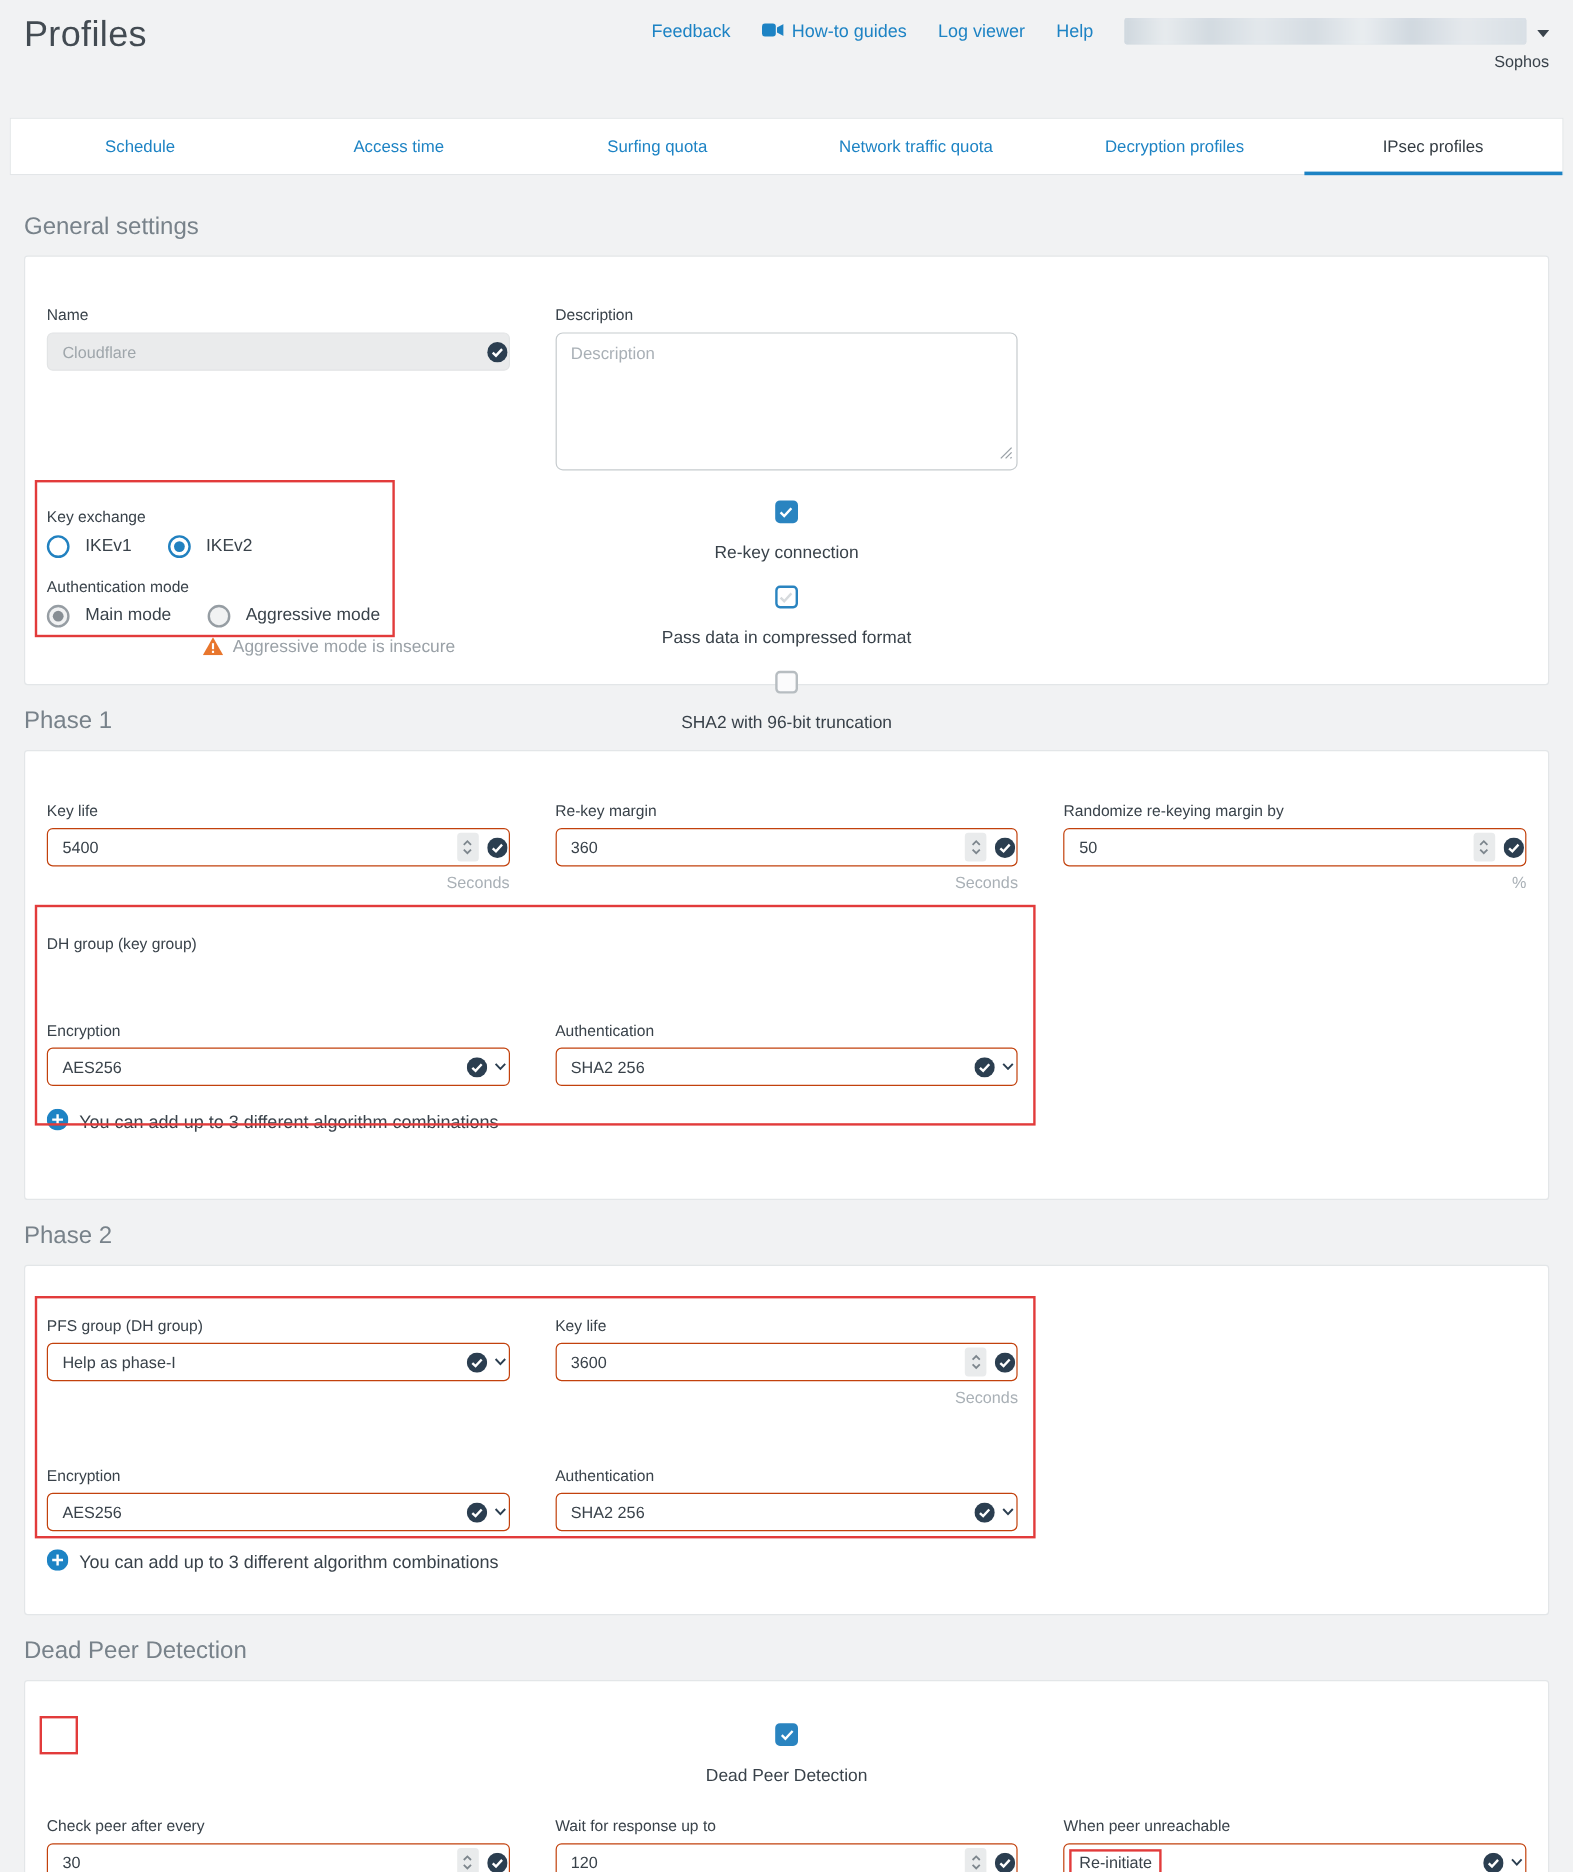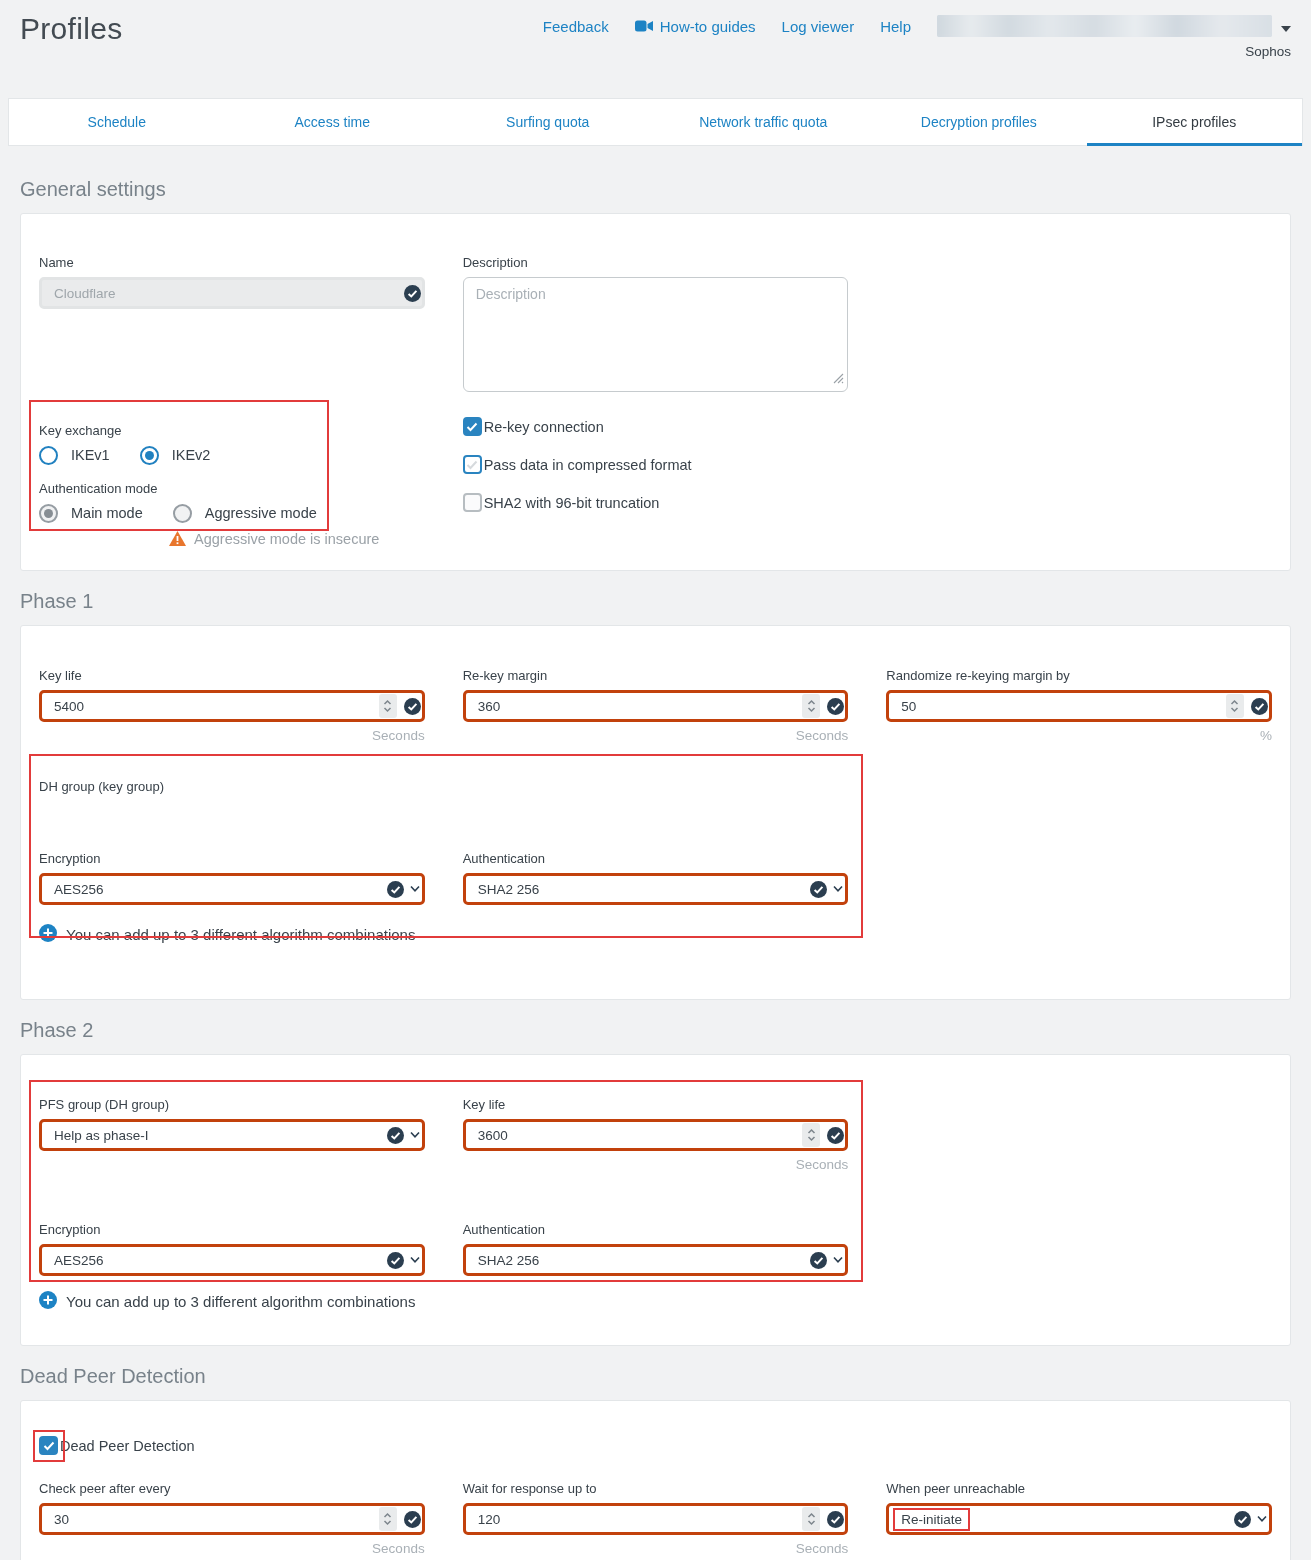--- a/index.html
+++ b/index.html
@@ -34,42 +34,42 @@
 
   
   .section-heading { margin:19px 20px 12px 20px; font-size:20px; line-height:23px; font-weight:400; color:#78828a; }
   .section-heading.first { margin-top:32px; }
   .card { margin:0 20px; background:#fff; border:1px solid #e3e6e8; border-radius:3px;
           position:relative; padding:0 18px; }
   .grid3 { display:grid; grid-template-columns:1fr 1fr 1fr; column-gap:38px; }
 
   
   .field label { display:block; font-size:13px; color:#39424a; margin-bottom:6px; line-height:16px;margin-top:10px; }
-  .control { height:32px; border:3px solid #c2410c; border-radius:5px; background:#fff;
+  .control { height:32px; border:1px solid #c2410c; border-radius:5px; background:#fff;
              display:flex; align-items:center; padding-right:1px; }
   .control input { flex:1; min-width:0; border:none; outline:none; background:transparent;
                    padding:0 12px; font-family:"Liberation Sans",sans-serif; font-size:13.5px; color:#39424a; }
   .control .val { flex:1; padding-left:12px; font-size:13.5px; color:#39424a; white-space:nowrap; }
   .control.select { cursor:pointer; }
   .control.disabled { background:#eaebec; border-color:#e2e4e5; }
   .control.disabled input { color:#9fa6ab; }
   .stepper { width:18px; height:24px; background:#e9ebec; border-radius:3px;
              display:flex; align-items:center; justify-content:center; margin-right:7px; cursor:pointer; }
   .okicon { display:flex; }
   .chev { display:flex; margin-left:5px; }
   .hint { margin-top:6px; font-size:13.5px; color:#a9b0b6; text-align:right; }
   .ta-wrap { position:relative; }
   textarea { display:block; width:100%; height:115px; border:1px solid #c6cbce; border-radius:6px;
              padding:8px 12px; font-family:"Liberation Sans",sans-serif; font-size:14px;
              color:#39424a; resize:none; outline:none; }
   textarea::placeholder { color:#a9b0b6; }
   .grip { position:absolute; right:4px; bottom:4px; }
 
   
-  .cbrow { display:flex; align-items:center; gap:2px; font-size:14.5px; color:#39424a; cursor:pointer; }
+  .cbrow { display:flex; align-items:center; gap:17px; font-size:14.5px; color:#39424a; cursor:pointer;flex-direction:column; }
   .cb { width:19px; height:19px; border-radius:4px; border:2px solid #b7bdc1; background:#fbfbfc;
         display:flex; align-items:center; justify-content:center; flex:none; }
   .cb.checked { background:#2a84c0; border-color:#2a84c0; }
   .cb.semi { border-color:#2a84c0; background:#fff; }
   .radio-row { display:flex; align-items:center; margin-top:6px; height:20px; }
   .radio { width:19px; height:19px; border-radius:50%; border:2px solid #2181c0; background:#fff;
            display:flex; align-items:center; justify-content:center; cursor:pointer; flex:none; }
   .radio.sel::after { content:""; width:9px; height:9px; border-radius:50%; background:#2181c0; }
   .radio.gray { border-color:#969da3; background:#f1f2f3; }
   .radio.gray.sel::after { background:#878e94; }

